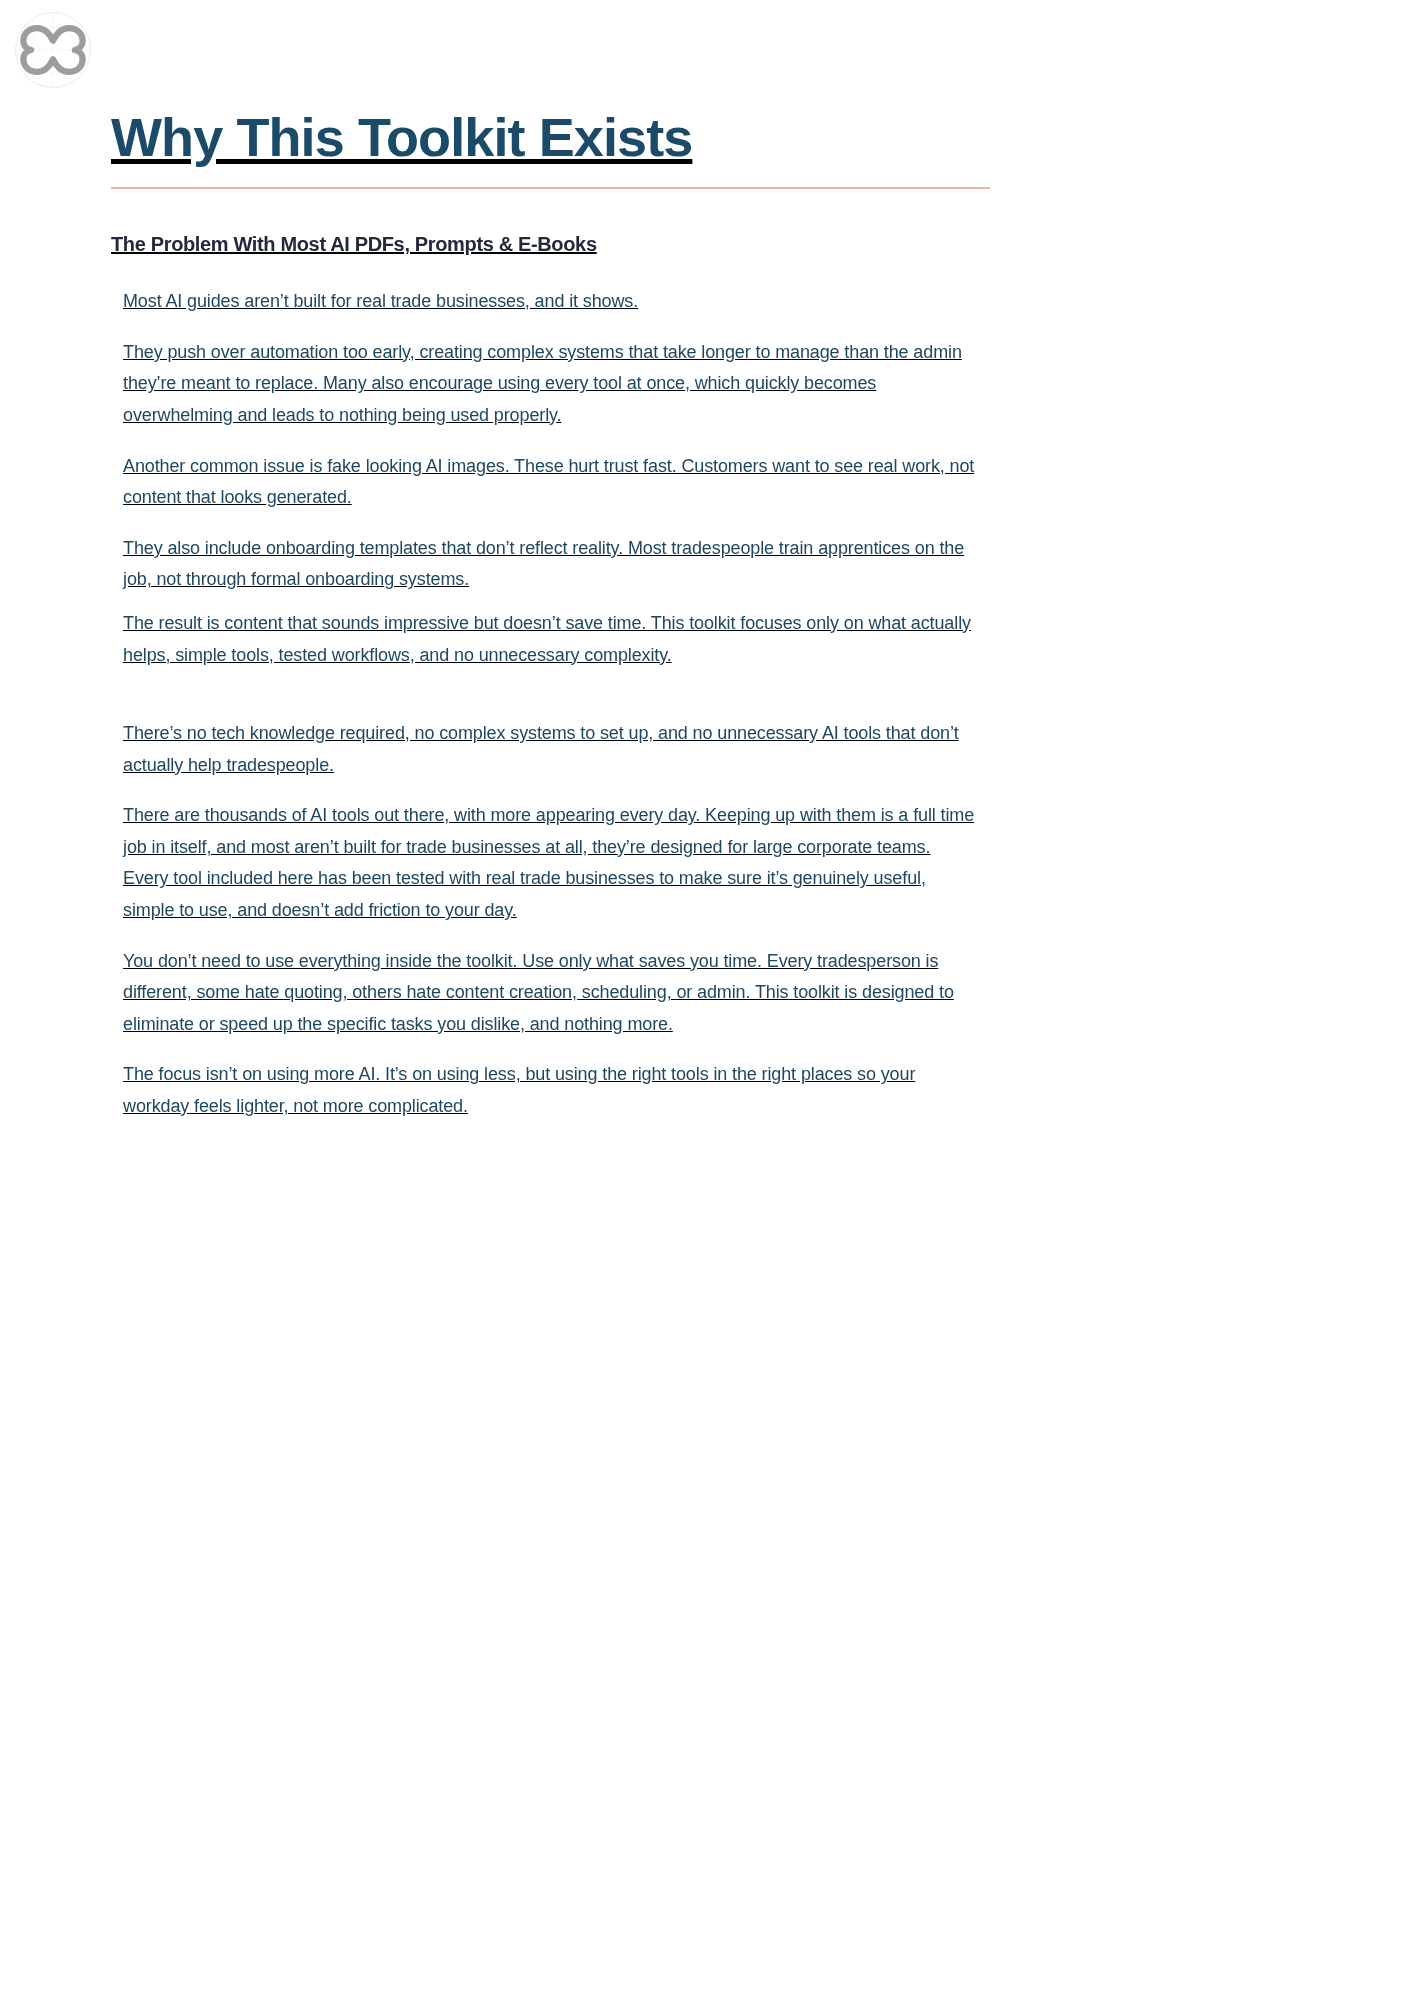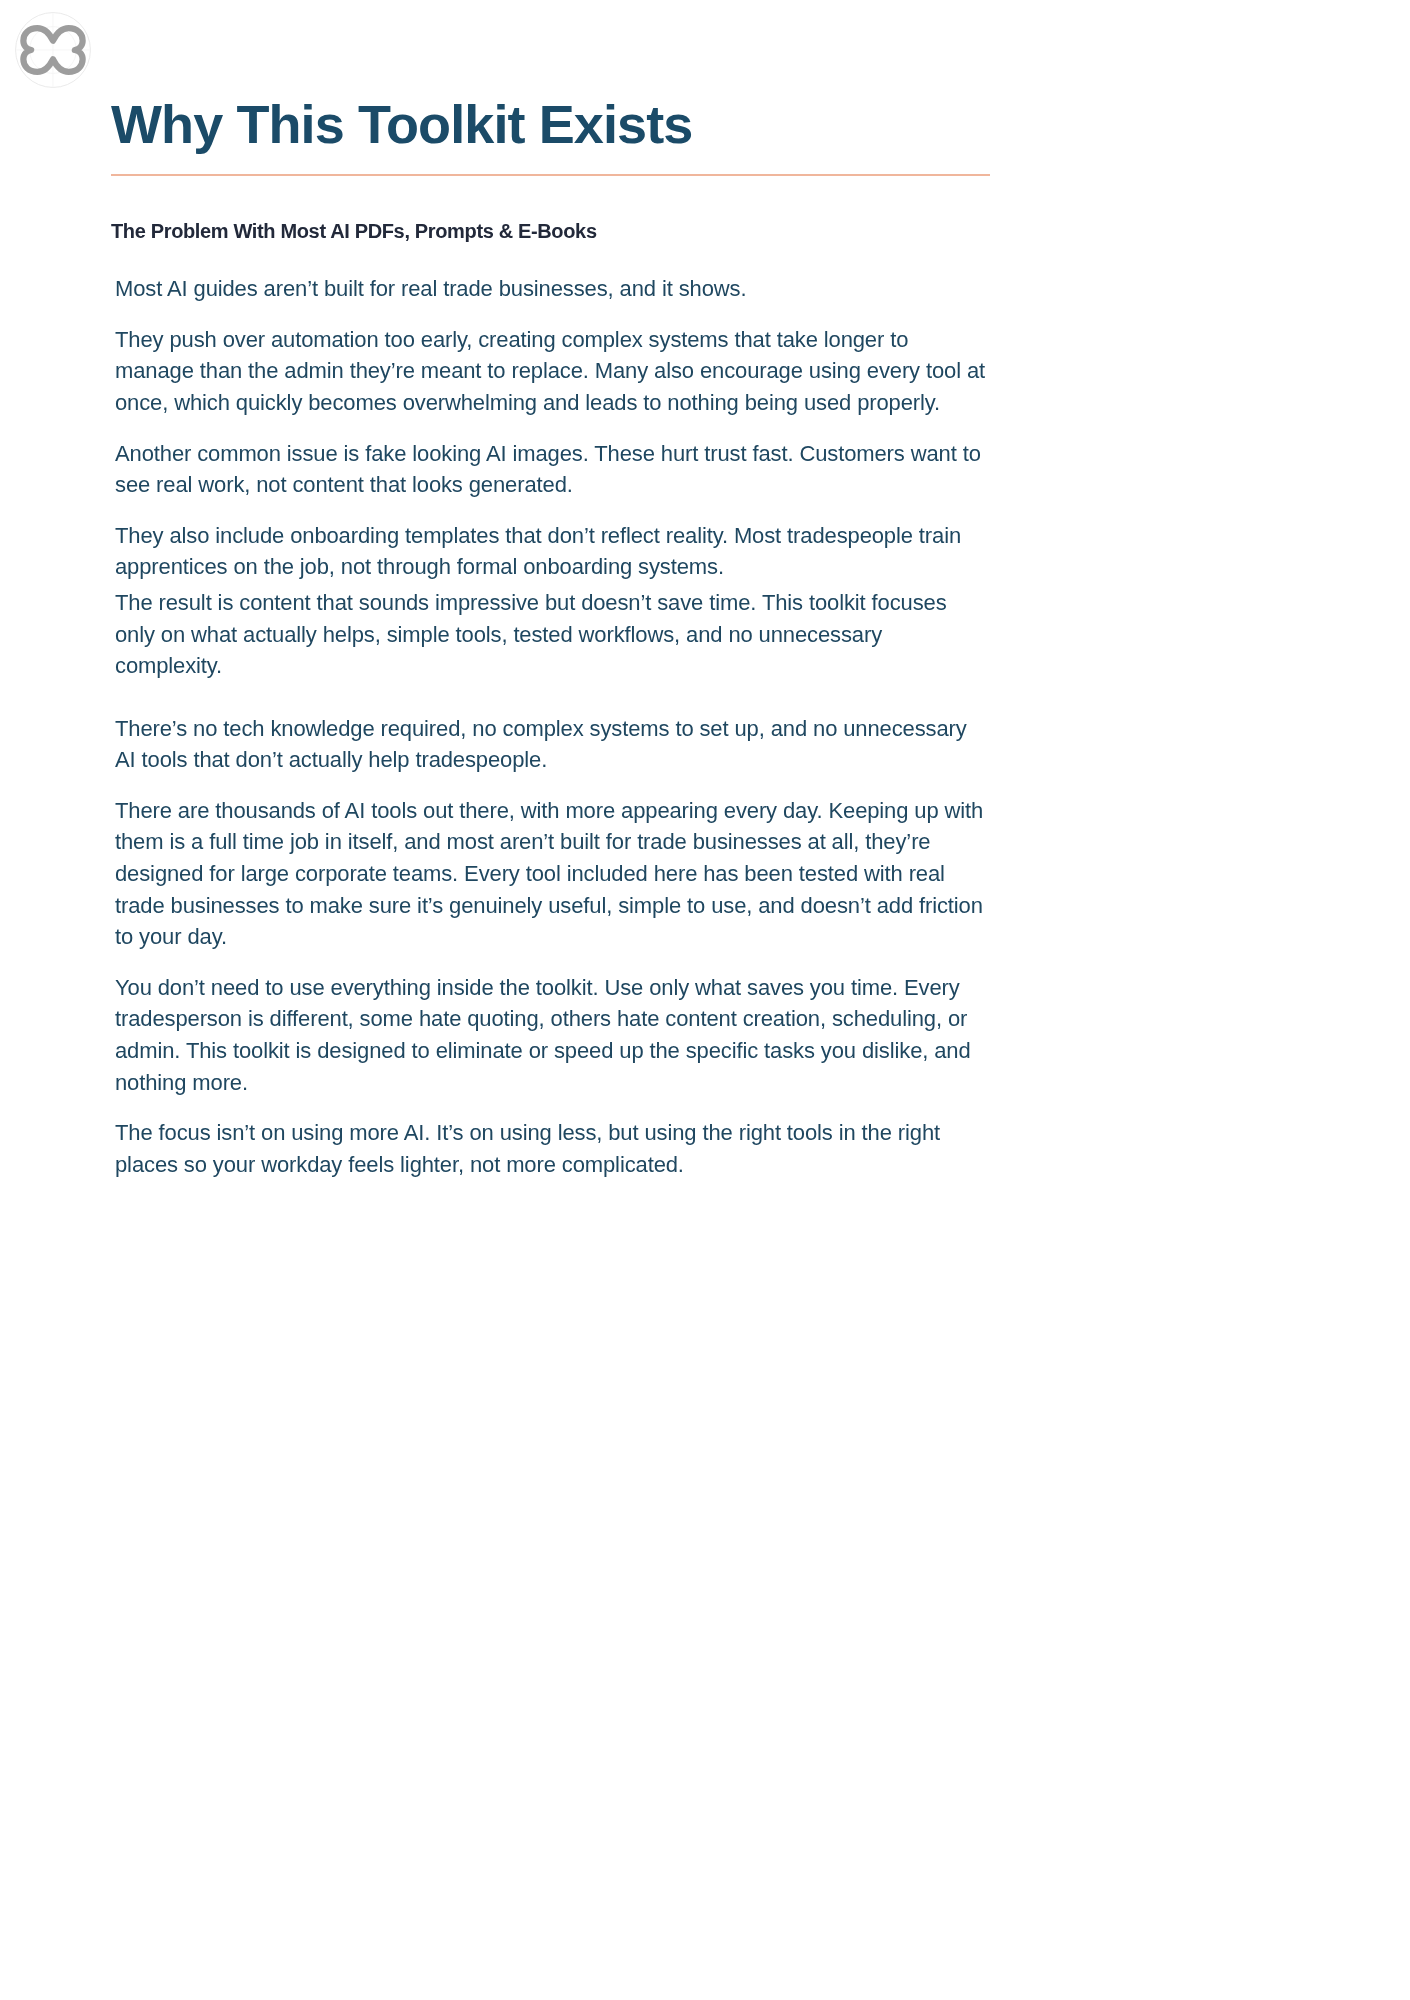--- a/index.html
+++ b/index.html
@@ -23,22 +23,23 @@
     top: 11px;
     width: 78px;
     height: 78px;
   }
   #brand-logo svg { display: block; width: 78px; height: 78px; }
 
   
   #page {
     position: absolute;
     left: 111px;
-    top: 4px;
+    top: 17px;
     width: 881px;
+    text-decoration: underline;
   }
 
   
   #doc-title {
     margin: 0;
     padding-top: 92px;
     font-size: 54px;
     line-height: 1.04;
     font-weight: 700;
     letter-spacing: -0.9px;
@@ -60,22 +61,22 @@
     font-size: 20px;
     font-weight: 700;
     letter-spacing: -0.35px;
     color: #22293a;
   }
   #heading-problem { padding-top: 44px; }
   #heading-what    { padding-top: 60px; }
 
   
   .para {
-    margin: 4px;
-    font-size: 22px;
+    margin: 12px;
+    font-size: 18px;
     line-height: 31.6px;
     letter-spacing: -0.12px;
     color: #1f4760;
   }
   .para + .para { margin-top: 19px; }
   .para.tight    { margin-top: 0; }
 
   #section-problem > .para:first-of-type { margin-top: 0; }
 
   #section-problem { padding-top: 30px; }

